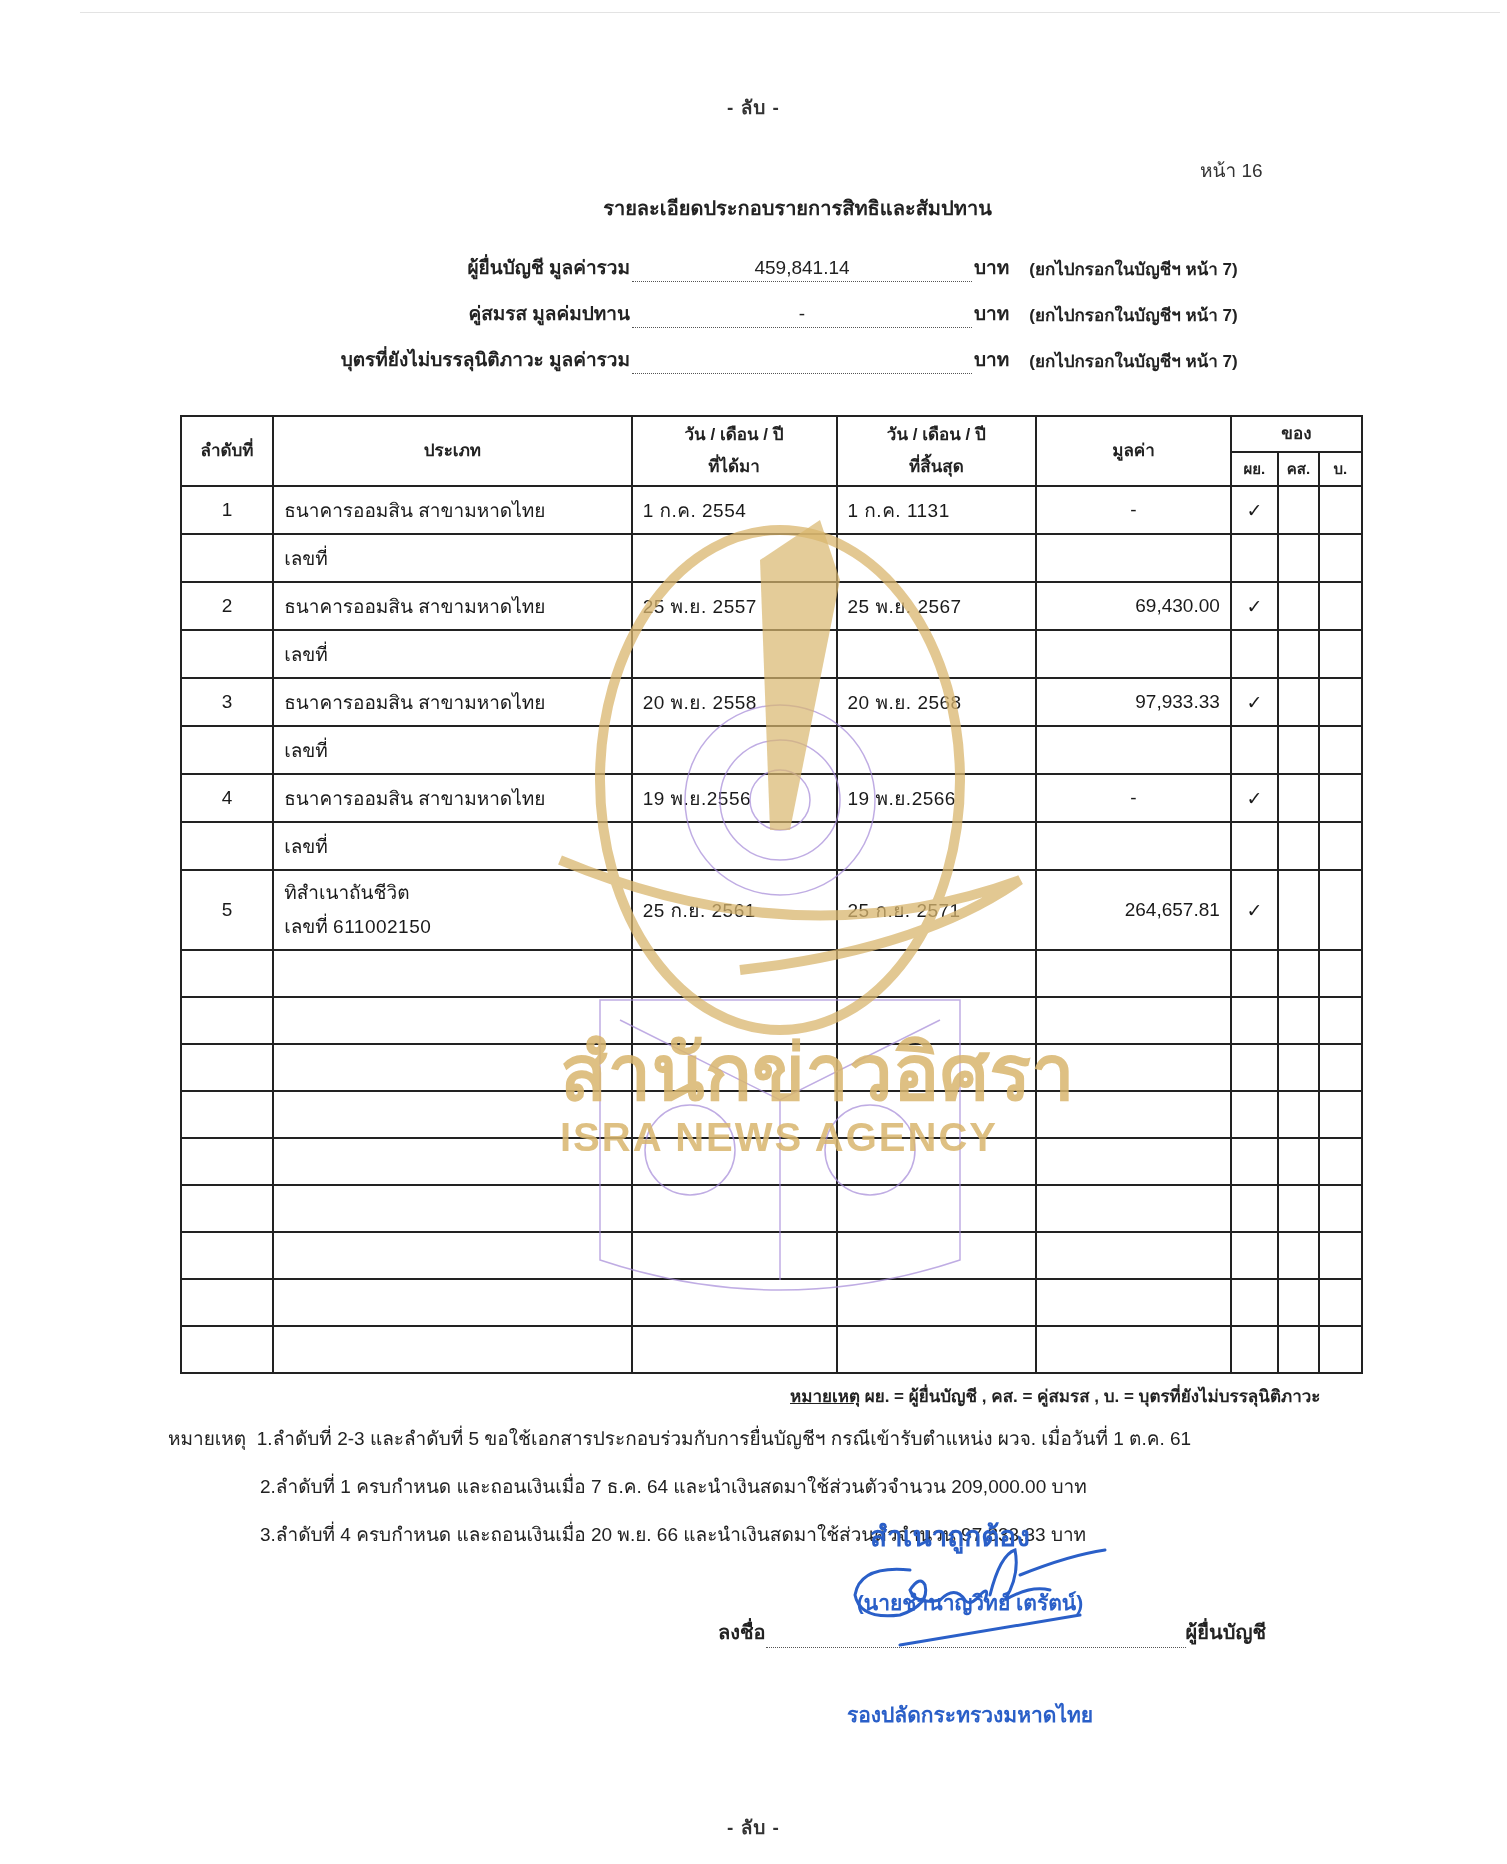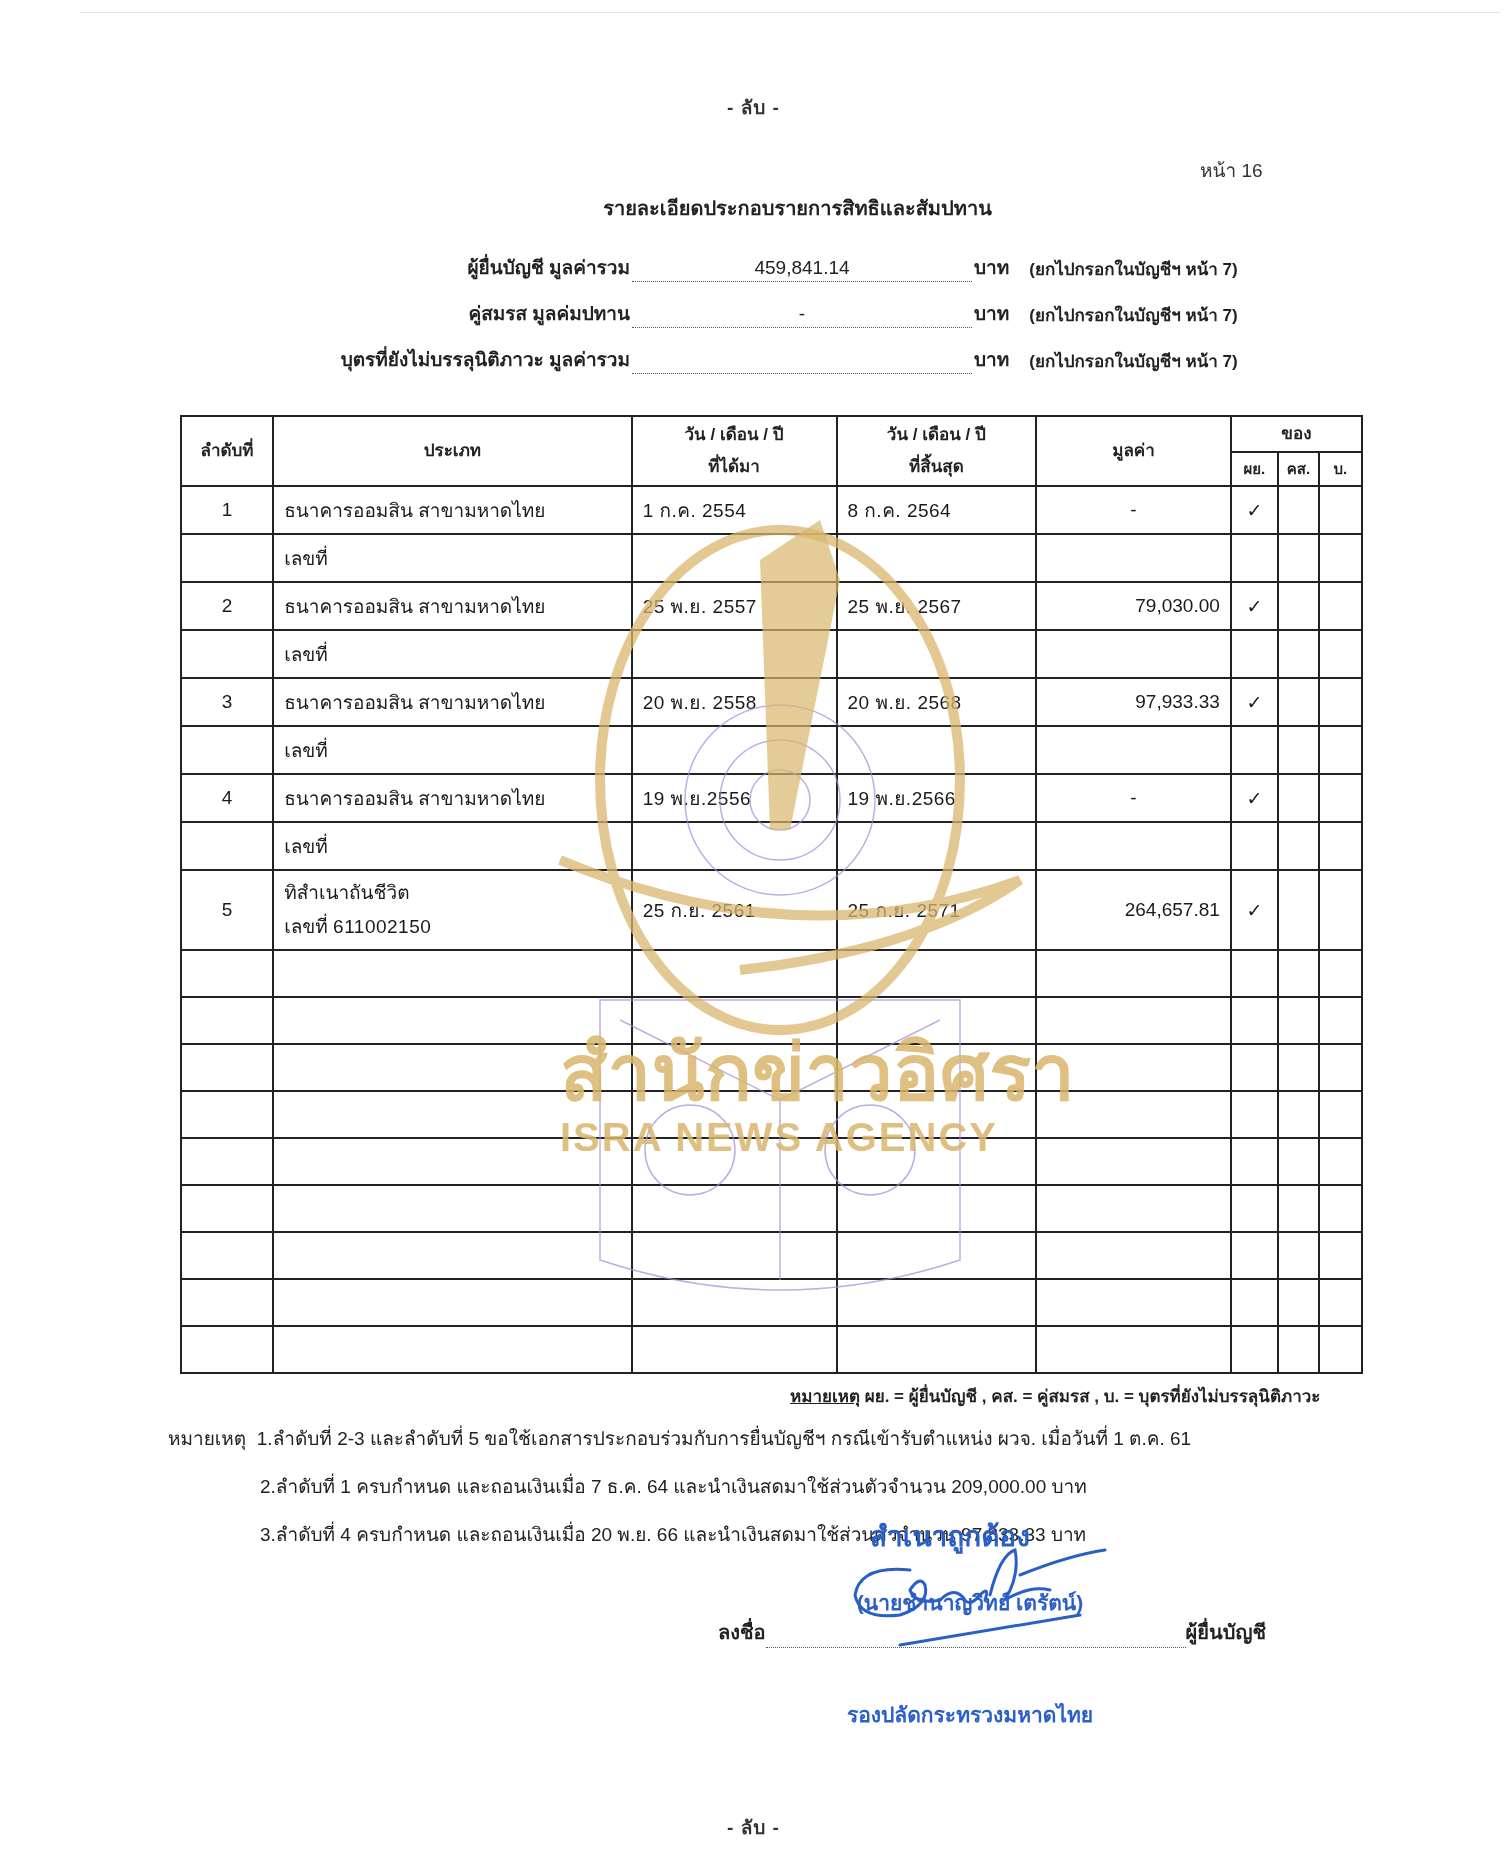--- a/index.html
+++ b/index.html
@@ -89,21 +89,21 @@
   <tr style="height:34px;">
     <th style="font-size:15px;padding:0;">ผย.</th>
     <th style="font-size:15px;padding:0;">คส.</th>
     <th style="font-size:15px;padding:0;">บ.</th>
   </tr>
 
   <tr style="height:48px;">
     <td class="c-no">1</td>
     <td>ธนาคารออมสิน สาขามหาดไทย</td>
     <td class="mono">1 ก.ค. 2554</td>
-    <td class="mono">8 ก.ค. 2564</td>
+    <td class="mono">1 ก.ค. 1131</td>
     <td class="c-no">-</td>
     <td class="c-chk">✓</td>
     <td class="c-chk"></td>
     <td class="c-chk"></td>
   </tr>
   <tr style="height:48px;">
     <td></td>
     <td>เลขที่</td>
     <td></td>
         <td></td>
@@ -111,21 +111,21 @@
         <td></td>
         <td></td>
         <td></td>
   </tr>
 
   <tr style="height:48px;">
     <td class="c-no">2</td>
     <td>ธนาคารออมสิน สาขามหาดไทย</td>
     <td class="mono">25 พ.ย. 2557</td>
     <td class="mono">25 พ.ย. 2567</td>
-    <td class="c-val">79,030.00</td>
+    <td class="c-val">69,430.00</td>
     <td class="c-chk">✓</td>
     <td class="c-chk"></td>
     <td class="c-chk"></td>
   </tr>
   <tr style="height:48px;">
     <td></td>
     <td>เลขที่</td>
     <td></td>
         <td></td>
         <td></td>

